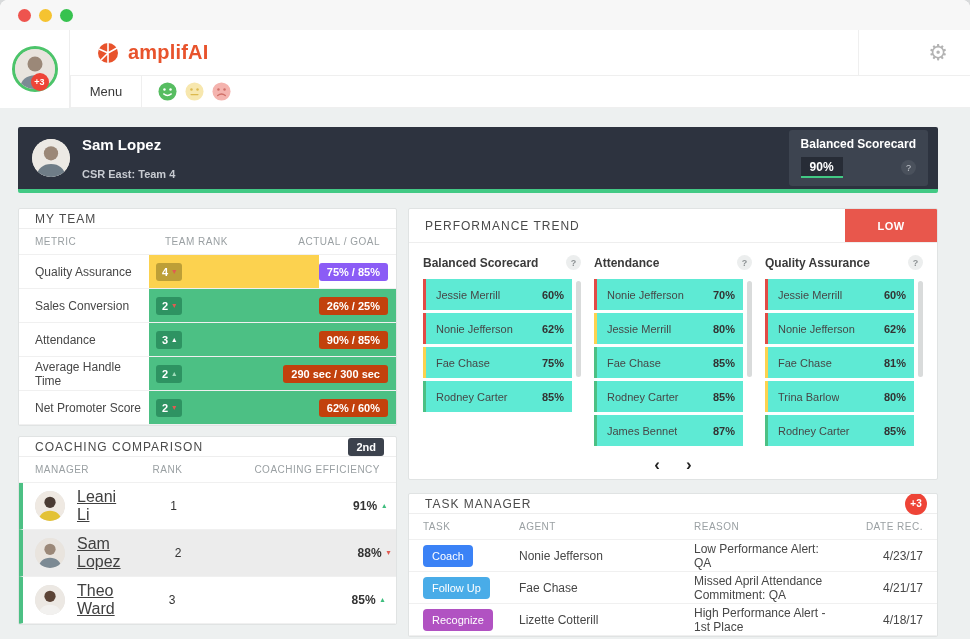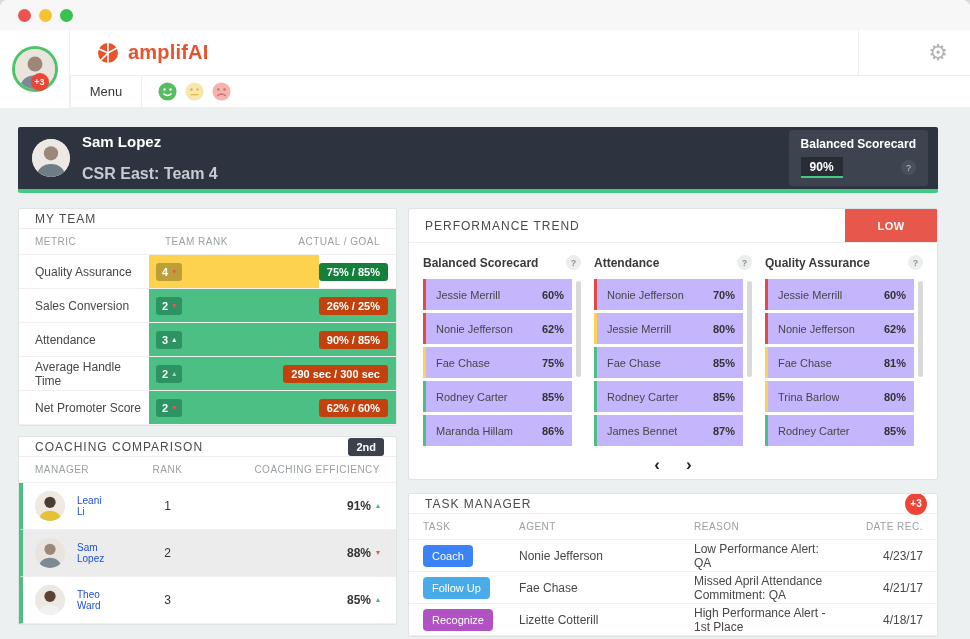--- a/index.html
+++ b/index.html
@@ -35,21 +35,21 @@
 
   
   .content { background:#edf0f0; height:531px; padding:19px 32px 0 18px; overflow:hidden; }
 
   
   .banner { background:#2d333f; border-bottom:4px solid #42c984; border-radius:2px; height:66px; display:flex; align-items:center; padding:0 10px 0 14px; margin-bottom:15px; }
   .banner-avatar { width:38px; height:38px; border-radius:50%; background:#ece9e4; overflow:hidden; }
   .banner-avatar svg{width:100%;height:100%;display:block;}
   .banner-names { margin-left:12px; }
   .banner-name { color:#fff; font-size:15px; font-weight:bold; }
-  .banner-sub { color:#c7cbd1; font-size:16px; font-weight:bold; margin-top:15px; }
+  .banner-sub { color:#c7cbd1; font-size:11px; font-weight:bold; margin-top:15px; }
   .scorecard-box { margin-left:auto; background:#3d4450; border-radius:3px; padding:7px 12px 8px; min-width:122px; }
   .scorecard-label { color:#fff; font-size:12px; font-weight:bold; margin-bottom:6px; }
   .scorecard-row { display:flex; align-items:center; justify-content:space-between; }
   .scorecard-badge { background:#272c36; color:#fff; font-size:12px; font-weight:bold; padding:3px 9px 2px; border-bottom:2px solid #42c984; }
   .help-dark { width:15px; height:15px; border-radius:50%; background:#4a515c; color:#c6cad0; font-size:9px; display:flex; align-items:center; justify-content:center; }
   .help-dark::before{content:"?";}
   .help-light { width:15px; height:15px; border-radius:50%; background:#eceeee; color:#8d9294; font-size:9px; font-weight:bold; display:flex; align-items:center; justify-content:center; }
   .help-light::before{content:"?";}
 
   
@@ -71,52 +71,52 @@
   .fill-yellow{ background:#fcd24f; } .fill-green{ background:#4cc084; }
   .rank-badge { position:absolute; left:7px; top:50%; transform:translateY(-50%); border-radius:3px; color:#fff; font-size:11px; font-weight:bold; padding:3px 6px; display:flex; align-items:center; gap:4px; }
   .rb-olive{ background:#bd9f37; } .rb-green{ background:#2e9362; }
   .trend-ic { font-size:8px; line-height:1; }
   .tr-down-red::before{ content:"▾"; color:#e25b52; }
   .tr-up-white::before{ content:"▴"; color:#ffffff; }
   .tr-up-light::before{ content:"▴"; color:#9fdcba; }
   .tr-up-green::before{ content:"▴"; color:#3dbd7d; }
   .tr-down-red2::before{ content:"▾"; color:#e25b52; }
   .val-pill { position:absolute; right:8px; top:50%; transform:translateY(-50%); border-radius:3px; color:#fff; font-size:11px; font-weight:bold; padding:3px 8px; white-space:nowrap; }
-  .vp-gray{ background:#15803d; } .vp-green{ background:#c2410c; }
+  .vp-gray{ background:#8b5cf6; } .vp-green{ background:#c2410c; }
 
   
   .pt-header { padding-left:16px; padding-right:0; height:34px; display:flex; align-items:center; border-bottom:1px solid #eee; }
   .pt-toggle { margin-left:auto; height:100%; display:flex; }
   .tg-btn { height:100%; display:flex; align-items:center; justify-content:center; font-size:11px; font-weight:bold; letter-spacing:0.5px; cursor:pointer; }
   .tg-low { width:92px; background:#e8574c; color:#fff; }
   .tg-high { width:80px; background:#f4f4f4; color:#8b8b8b; border-left:1px solid #e4e4e4; }
   .pt-body { display:flex; gap:13px; padding:12px 14px 0 14px; }
   .pt-col { flex:1; min-width:0; }
   .pt-subhead { display:flex; align-items:center; justify-content:space-between; margin-bottom:9px; }
   .pt-subname { font-size:12px; font-weight:bold; color:#3a3a3a; }
   .pt-list { position:relative; padding-right:9px; }
   .pt-scroll { position:absolute; right:0; top:2px; width:5px; height:96px; background:#d9dbdb; border-radius:3px; }
-  .pt-item { background:#c4b5fd; border-left:3px solid; height:31px; margin-bottom:3px; display:flex; align-items:center; justify-content:space-between; padding:0 8px 0 10px;gap:27px; }
+  .pt-item { background:#5eead4; border-left:3px solid; height:31px; margin-bottom:3px; display:flex; align-items:center; justify-content:space-between; padding:0 8px 0 10px;gap:27px; }
   .bl-red{ border-color:#e24b45; } .bl-yellow{ border-color:#fcd24f; } .bl-green{ border-color:#4cc084; }
   .pt-item-name { font-size:11px; color:#474747; white-space:nowrap; overflow:hidden; }
   .pt-item-val { font-size:11px; font-weight:bold; color:#333; }
   .pt-footer { display:flex; align-items:center; justify-content:center; gap:26px; height:30px; }
   .pg-arrow { font-size:17px; color:#222; cursor:pointer; line-height:1; font-weight:bold; }
 
   
   .cc-header { justify-content:space-between; padding-right:12px; display:flex; }
   .badge-2nd { background:#3c424d; color:#fff; font-size:11px; font-weight:bold; border-radius:3px; padding:3px 8px; }
   .cc-colheads { grid-template-columns:1fr 115px 155px; padding:0 16px 0 16px; }
   .cc-colheads .c2{ text-align:center; } .cc-colheads .c3{ text-align:right; }
   .cc-row { display:grid; grid-template-columns:1fr 115px 155px; align-items:center; height:47px; border-bottom:1px solid #f0f0f0; border-left:4px solid; padding:0 16px 0 12px; background:#fff; }
   .cc-row.selected { background:#ececec; }
   .cc-name-cell { display:flex; align-items:center; gap:12px; }
   .cc-avatar { width:30px; height:30px; border-radius:50%; overflow:hidden; background:#e6e3df; flex:none; }
   .cc-avatar svg{ width:100%; height:100%; display:block; }
-  .cc-name { font-size:10px; color:#1d4ed8; }
+  .cc-name { font-size:16px; color:#404040;text-decoration:underline; }
   .cc-rank { text-align:center; font-size:12px; color:#333; }
   .cc-eff { text-align:right; font-size:12px; font-weight:bold; color:#333; display:flex; justify-content:flex-end; align-items:center; gap:5px; }
 
   
   .tm-header { justify-content:space-between; padding-right:10px; display:flex; }
   .badge-plus3 { width:22px; height:22px; border-radius:50%; background:#ee4437; color:#fff; font-size:10px; font-weight:bold; display:flex; align-items:center; justify-content:center; }
   .tm-colheads { grid-template-columns:96px 175px 1fr 92px; padding:0 14px; }
   .tm-colheads .c4{ text-align:right; }
   .tm-row { display:grid; grid-template-columns:96px 175px 1fr 92px; align-items:center; height:32px; border-bottom:1px solid #f0f0f0; padding:0 14px; }
   .task-btn { color:#fff; font-size:11px; border-radius:4px; padding:5px 0; width:fit-content; padding-left:9px; padding-right:9px; cursor:pointer; }
@@ -374,24 +374,20 @@
                     <span class="pt-item-val">62%</span>
                   </div>
                 <div class="pt-item bl-yellow">
                     <span class="pt-item-name">Fae Chase</span>
                     <span class="pt-item-val">75%</span>
                   </div>
                 <div class="pt-item bl-green">
                     <span class="pt-item-name">Rodney Carter</span>
                     <span class="pt-item-val">85%</span>
                   </div>
-                <div class="pt-item bl-green">
-                    <span class="pt-item-name">Maranda Hillam</span>
-                    <span class="pt-item-val">86%</span>
-                  </div>
               </div>
             </div>
 
             <div class="pt-col">
               <div class="pt-subhead">
                 <span class="pt-subname">Attendance</span>
                 <span class="help-light"></span>
               </div>
               <div class="pt-list">
                 <div class="pt-scroll"></div>

